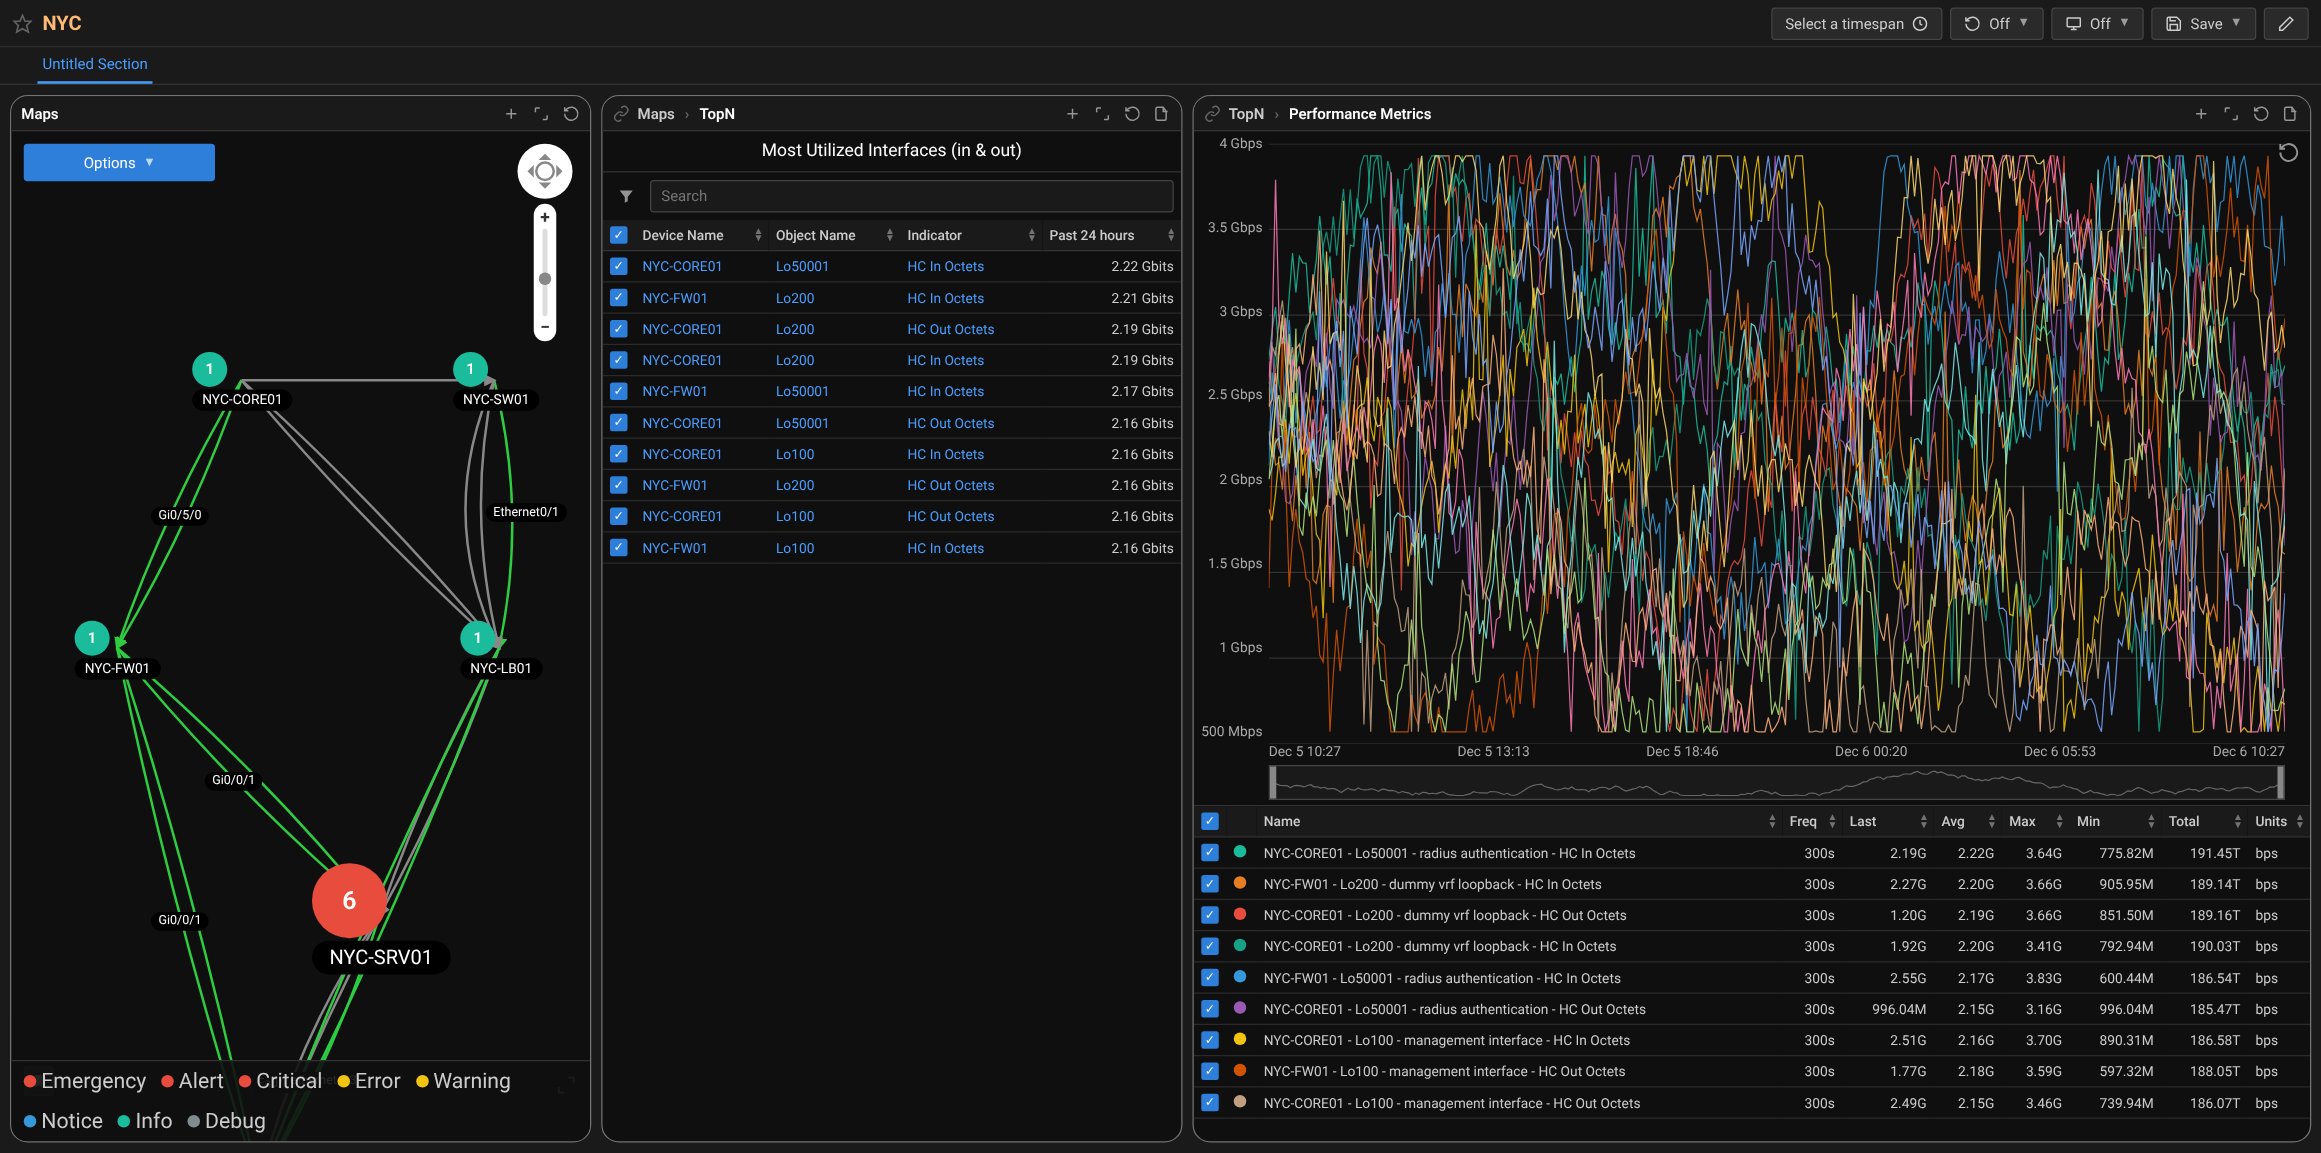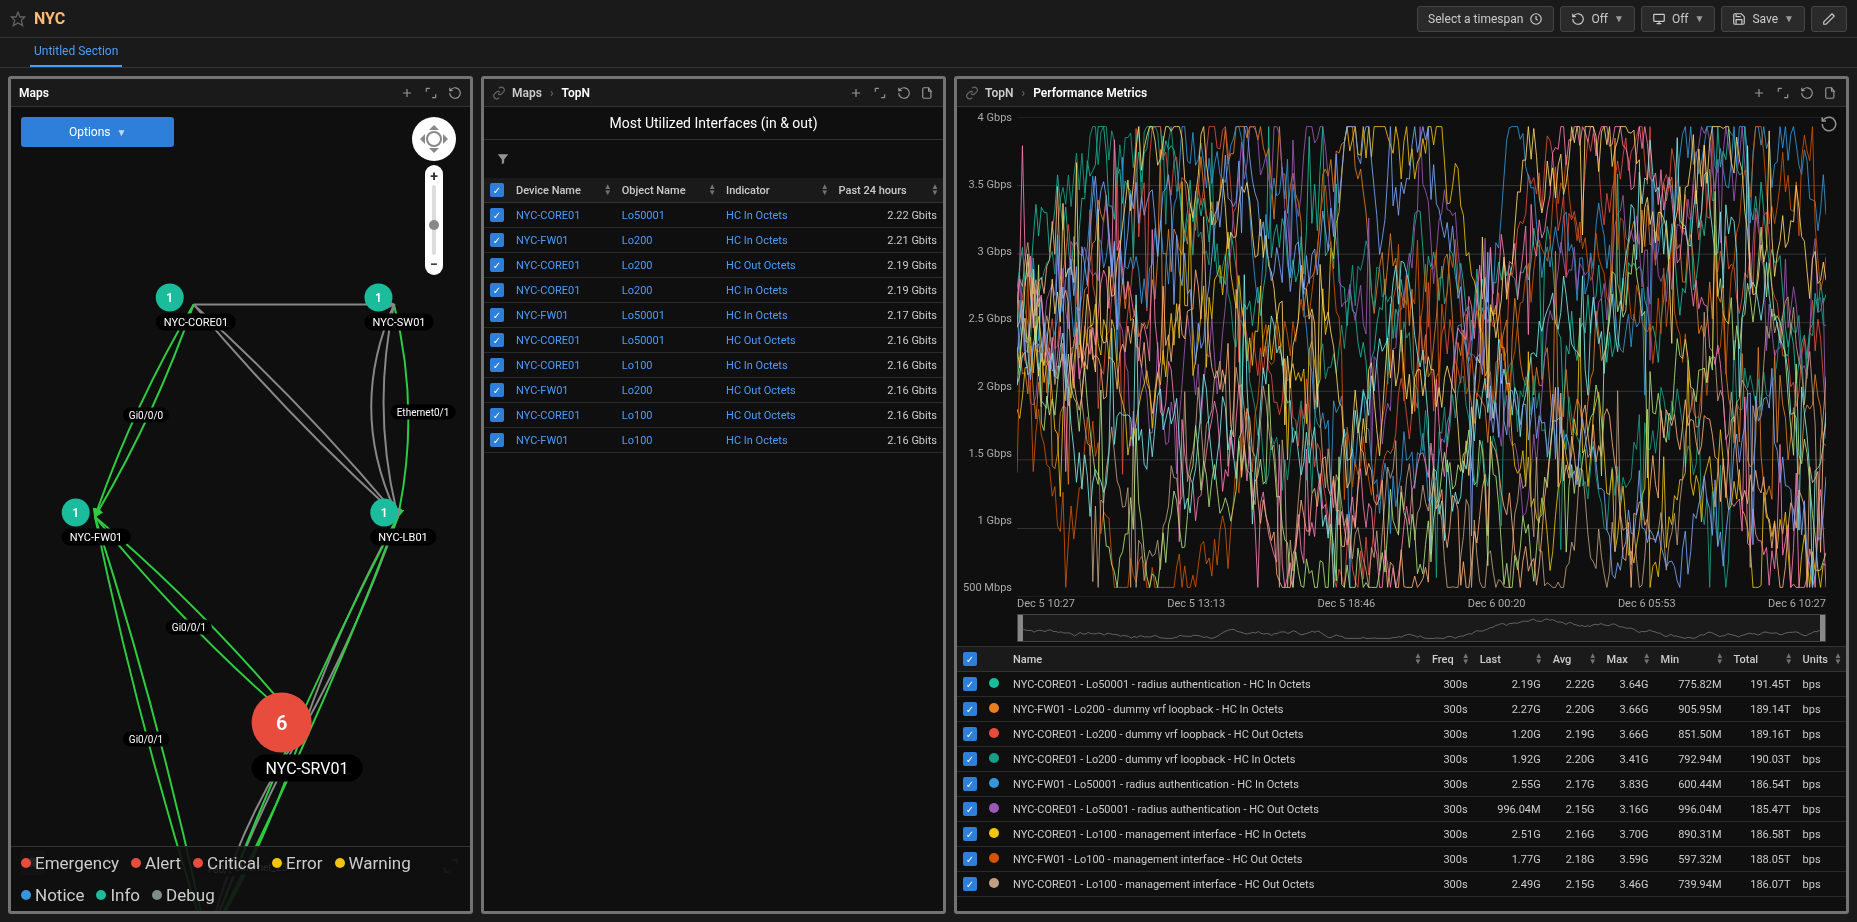--- a/index.html
+++ b/index.html
@@ -7,21 +7,21 @@
 .top-header{height:38px;background:#1a1a1a;display:flex;align-items:center;justify-content:space-between;padding:0 10px;border-bottom:1px solid #333}
 .top-header-left{display:flex;align-items:center;gap:8px}
 .star-icon{width:16px;height:16px;opacity:0.5}
 .page-title{color:#fdba74;font-size:16px;font-weight:700}
 .top-header-right{display:flex;align-items:center;gap:6px}
 .header-btn{background:#2a2a2a;border:1px solid #444;color:#ccc;padding:5px 10px;border-radius:3px;cursor:pointer;display:flex;align-items:center;gap:6px;font-size:12px}
 .chevron{font-size:10px;opacity:0.7}
 .tab-strip{height:30px;background:#1a1a1a;display:flex;padding:0 30px;border-bottom:1px solid #333}
 .tab{color:#4a9eff;padding:6px 4px;border-bottom:2px solid #4a9eff;font-size:12px}
 .main-area{display:flex;gap:8px;padding:8px;height:854px}
-.panel{background:#0f0f0f;border:3px solid #737373;border-radius:3px;display:flex;flex-direction:column;overflow:hidden}
+.panel{background:#0f0f0f;border:1px solid #737373;border-radius:14px;display:flex;flex-direction:column;overflow:hidden}
 .panel-maps{width:465px}
 .panel-topn{width:465px}
 .panel-perf{flex:1}
 .panel-header{height:28px;background:#1a1a1a;display:flex;align-items:center;justify-content:space-between;padding:0 8px;border-bottom:1px solid #333;color:#fff;font-size:12px;font-weight:600}
 .panel-header-left{display:flex;align-items:center;gap:6px}
 .panel-crumb{color:#ccc}
 .panel-crumb-sep{color:#666;margin:0 2px}
 .panel-header-right{display:flex;align-items:center;gap:10px}
 .panel-icon{width:14px;height:14px;opacity:0.7;cursor:pointer}
 .link-icon{width:14px;height:14px;opacity:0.7}
@@ -201,21 +201,21 @@
           <div class="map-node" style="left: 392px; top: 415px;">
             <div class="node-circle node-teal">1</div>
             <div class="node-label">NYC-LB01</div>
           </div>
           <div class="map-node" style="left: 296px; top: 630px;">
             <div class="node-circle node-red">6</div>
             <div class="node-label node-label-big">NYC-SRV01</div>
           </div>
         </div>
       <div id="map-edge-labels">
-          <div class="edge-label" style="left: 135px; top: 308px;">Gi0/0/0</div>
+          <div class="edge-label" style="left: 135px; top: 308px;">Gi0/5/0</div>
           <div class="edge-label" style="left: 412px; top: 305px;">Ethernet0/1</div>
           <div class="edge-label" style="left: 178px; top: 520px;">Gi0/0/1</div>
           <div class="edge-label" style="left: 135px; top: 632px;">Gi0/0/1</div>
           <div class="edge-label" style="left: 210px; top: 762px;">Fa0/0</div>
           <div class="edge-label" style="left: 250px; top: 760px;">ethernet_23</div>
         </div>
 
       <div class="map-nav">
         <div class="nav-dpad">
           <div class="nav-arrow up"></div>
@@ -306,20 +306,21 @@
       </div>
     </div>
     <div class="panel-body">
       <div class="topn-title">Most Utilized Interfaces (in &amp; out)</div>
       <div class="topn-search-row">
         <div class="filter-icon-box">
           <svg width="14" height="14" viewBox="0 0 24 24" fill="#ccc">
               <path d="M3 4h18l-7 9v6l-4 2v-8z"></path>
             </svg>
         </div>
+        <input class="search-input" placeholder="Search" style="">
       </div>
       <table class="data-table">
         <thead>
             <tr id="topn-head">
               <th style="width:24px"><span class="checkbox">✓</span></th>
               <th>Device Name<span class="sort-arrows">▲<br>▼</span></th>
               <th>Object Name<span class="sort-arrows">▲<br>▼</span></th>
               <th>Indicator<span class="sort-arrows">▲<br>▼</span></th>
               <th>Past 24 hours<span class="sort-arrows">▲<br>▼</span></th>
             </tr>

